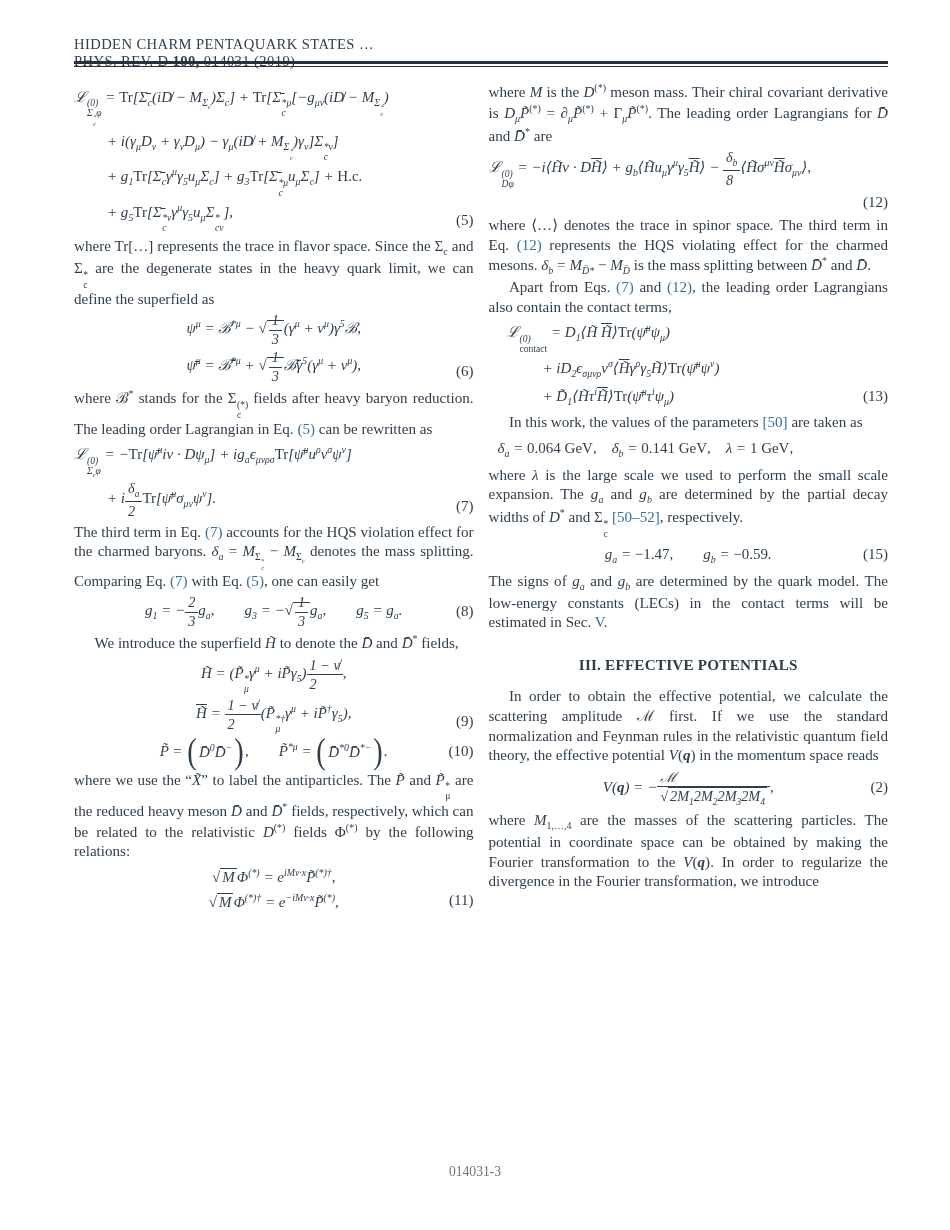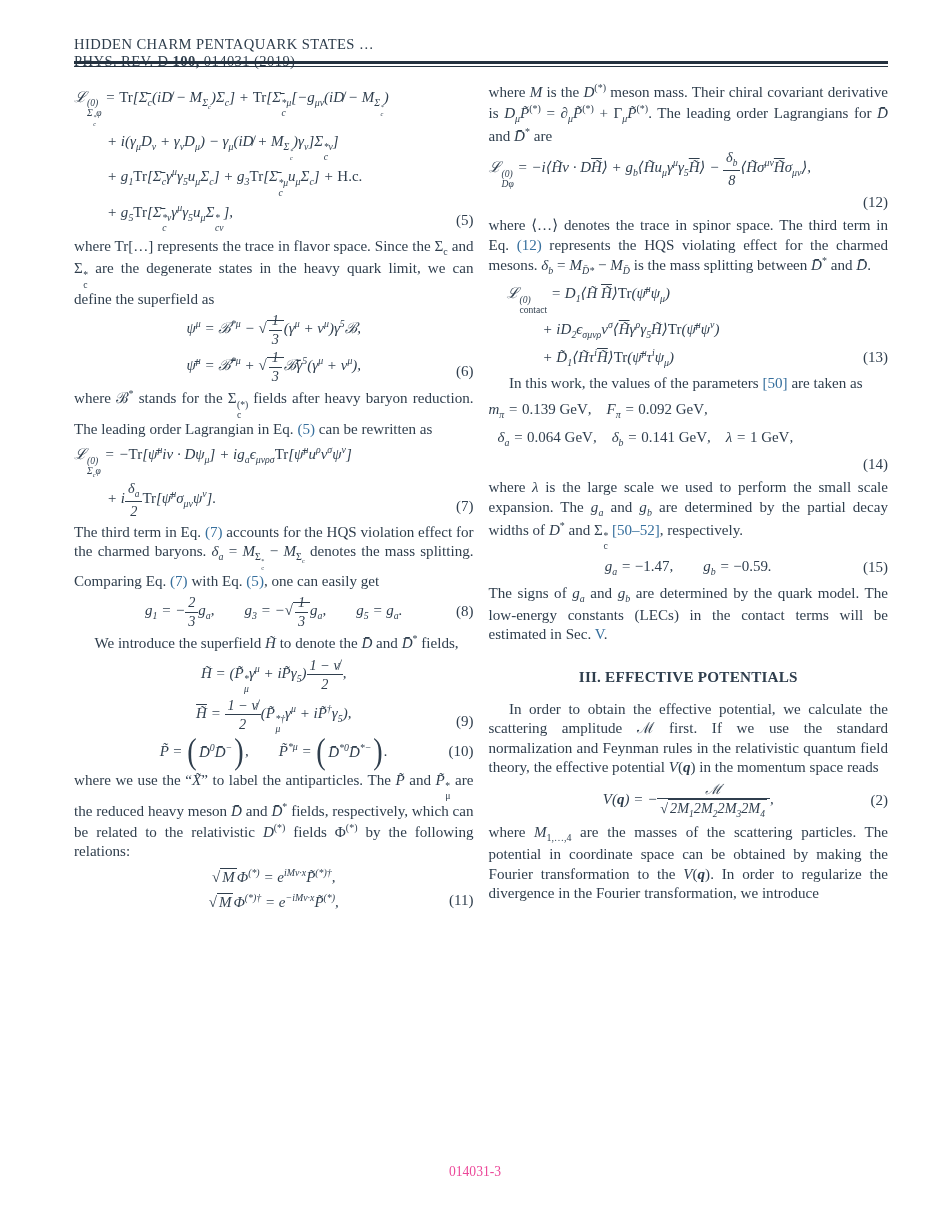--- a/index.html
+++ b/index.html
@@ -18,31 +18,31 @@
   .eql{margin:3px 0;line-height:1.5;}
   .ctr{text-align:center;}
   .rm{font-style:normal;}
   .eqnum{font-style:normal;}
   .eqnum.bottom{position:absolute;right:0;bottom:3px;}
   .eqnum.center{position:absolute;right:0;top:50%;transform:translateY(-50%);}
   .eqnum-own{text-align:right;font-style:normal;margin-top:4px;}
   sub,sup{font-size:0.66em;}
   .st{display:inline-flex;flex-direction:column;align-items:flex-start;vertical-align:-0.45em;font-size:0.64em;line-height:1.05;margin-left:0.5px;}
   .st>span{display:block;}
-  .frac{display:inline-block;vertical-align:middle;text-align:center;line-height:1.05;font-size:0.95em;}
+  .frac{display:inline-block;vertical-align:middle;text-align:left;line-height:1.05;font-size:0.95em;}
   .frac>.fn{display:block;border-bottom:1px solid currentColor;padding:0 3px 1.5px;}
   .frac>.fd{display:block;padding:1.5px 3px 0;}
   .sq{font-style:normal;}
   .rad{border-top:1px solid currentColor;padding:0 2px;}
   .cvec{display:inline-flex;align-items:center;vertical-align:middle;}
   .cvec .par{font-style:normal;font-size:2.35em;font-weight:300;line-height:0.8;transform:scaleX(0.8);}
   .cvec .col2{display:inline-flex;flex-direction:row;align-items:flex-start;line-height:1.3;padding:0 1px;}
   .ov{text-decoration:overline;}
   .sech{font-style:normal;text-align:center;font-weight:700;font-size:15.2px;margin:22px 0 13px;letter-spacing:0.2px;}
-  .footer{position:absolute;left:0;bottom:50px;width:100%;text-align:center;font-size:13.6px;color:#ec4899;}
+  .footer{position:absolute;left:0;bottom:50px;width:100%;text-align:center;font-size:13.6px;color:#737373;}
   b{font-weight:700;}
 </style>
 </head>
 <body>
 
 <div class="sheet">
   <div class="header">
     <div>HIDDEN CHARM PENTAQUARK STATES …</div>
     <div><span>PHYS. REV. D </span><b>100,</b><span> 014031 (2019)</span></div>
   </div>
@@ -158,34 +158,33 @@
     <div class="col" id="col-right">
         <p class="para">where <i>M</i> is the <i>D</i><sup>(*)</sup> meson mass. Their chiral covariant derivative is <i>D<sub>μ</sub>P̃</i><sup>(*)</sup> = <i>∂<sub>μ</sub>P̃</i><sup>(*)</sup> + Γ<i><sub>μ</sub>P̃</i><sup>(*)</sup>. The leading order Lagrangians for <i>D̄</i> and <i>D̄</i><sup>*</sup> are</p>
         <div class="eq">
           <div class="eql">ℒ<span class="st">
               <span>(0)</span>
               <span>Dφ</span>
             </span> = −i⟨H̃v · D<span class="ov">H̃</span>⟩ + g<sub>b</sub>⟨H̃u<sub>μ</sub>γ<sup>μ</sup>γ<sub>5</sub><span class="ov">H̃</span>⟩ − <span class="frac"><span class="fn">δ<sub>b</sub></span><span class="fd">8</span></span>⟨H̃σ<sup>μν</sup><span class="ov">H̃</span>σ<sub>μν</sub>⟩,</div>
           <div class="eqnum-own"><span class="eqnum">(12)</span></div>
         </div>
         <p class="para">where ⟨…⟩ denotes the trace in spinor space. The third term in Eq. <span class="ref">(12)</span> represents the HQS violating effect for the charmed mesons. <i>δ<sub>b</sub></i> = <i>M<sub>D̄*</sub></i> − <i>M<sub>D̄</sub></i> is the mass splitting between <i>D̄</i><sup>*</sup> and <i>D̄</i>.</p>
+        <p class="para ind">Apart from Eqs. <span class="ref">(7)</span> and <span class="ref">(12)</span>, the leading order Lagrangians also contain the contact terms,</p>
         <div class="eq">
           <div class="eql" style="padding-left: 1.2em;">ℒ<span class="st">
               <span>(0)</span>
               <span class="rm">contact</span>
             </span> = D<sub>1</sub>⟨H̃ <span class="ov">H̃</span>⟩<span class="rm">Tr</span>(ψ̄<sup>μ</sup>ψ<sub>μ</sub>)</div>
           <div class="eql" style="padding-left: 3.6em;">+ iD<sub>2</sub>ϵ<sub>σμνρ</sub>v<sup>σ</sup>⟨<span class="ov">H̃</span>γ<sup>ρ</sup>γ<sub>5</sub>H̃⟩<span class="rm">Tr</span>(ψ̄<sup>μ</sup>ψ<sup>ν</sup>)</div>
           <div class="eql" style="padding-left: 3.6em;">+ D̃<sub>1</sub>⟨H̃τ<sup>i</sup><span class="ov">H̃</span>⟩<span class="rm">Tr</span>(ψ̄<sup>μ</sup>τ<sup>i</sup>ψ<sub>μ</sub>)</div>
           <span class="eqnum bottom">(13)</span>
         </div>
         <p class="para ind">In this work, the values of the parameters <span class="ref">[50]</span> are taken as</p>
         <div class="eq">
-          <div class="eql">m<sub>π</sub> = <span class="rm">0.139 GeV</span>, F<sub>π</sub> = <span class="rm">0.092 GeV</span>,</div>
           <div class="eql" style="padding-left: 0.6em;">δ<sub>a</sub> = <span class="rm">0.064 GeV</span>, δ<sub>b</sub> = <span class="rm">0.141 GeV</span>, λ = <span class="rm">1 GeV</span>,</div>
-          <div class="eqnum-own"><span class="eqnum">(14)</span></div>
         </div>
         <p class="para">where <i>λ</i> is the large scale we used to perform the small scale expansion. The <i>g<sub>a</sub></i> and <i>g<sub>b</sub></i> are determined by the partial decay widths of <i>D</i><sup>*</sup> and Σ<span class="st">
             <span>*</span>
             <span>c</span>
           </span> <span class="ref">[50–52]</span>, respectively.</p>
         <div class="eq">
           <div class="eql ctr">g<sub>a</sub> = <span class="rm">−1.47</span>,  g<sub>b</sub> = <span class="rm">−0.59</span>.</div>
           <span class="eqnum center">(15)</span>
         </div>
         <p class="para">The signs of <i>g<sub>a</sub></i> and <i>g<sub>b</sub></i> are determined by the quark model. The low-energy constants (LECs) in the contact terms will be estimated in Sec. <span class="ref">V</span>.</p>

